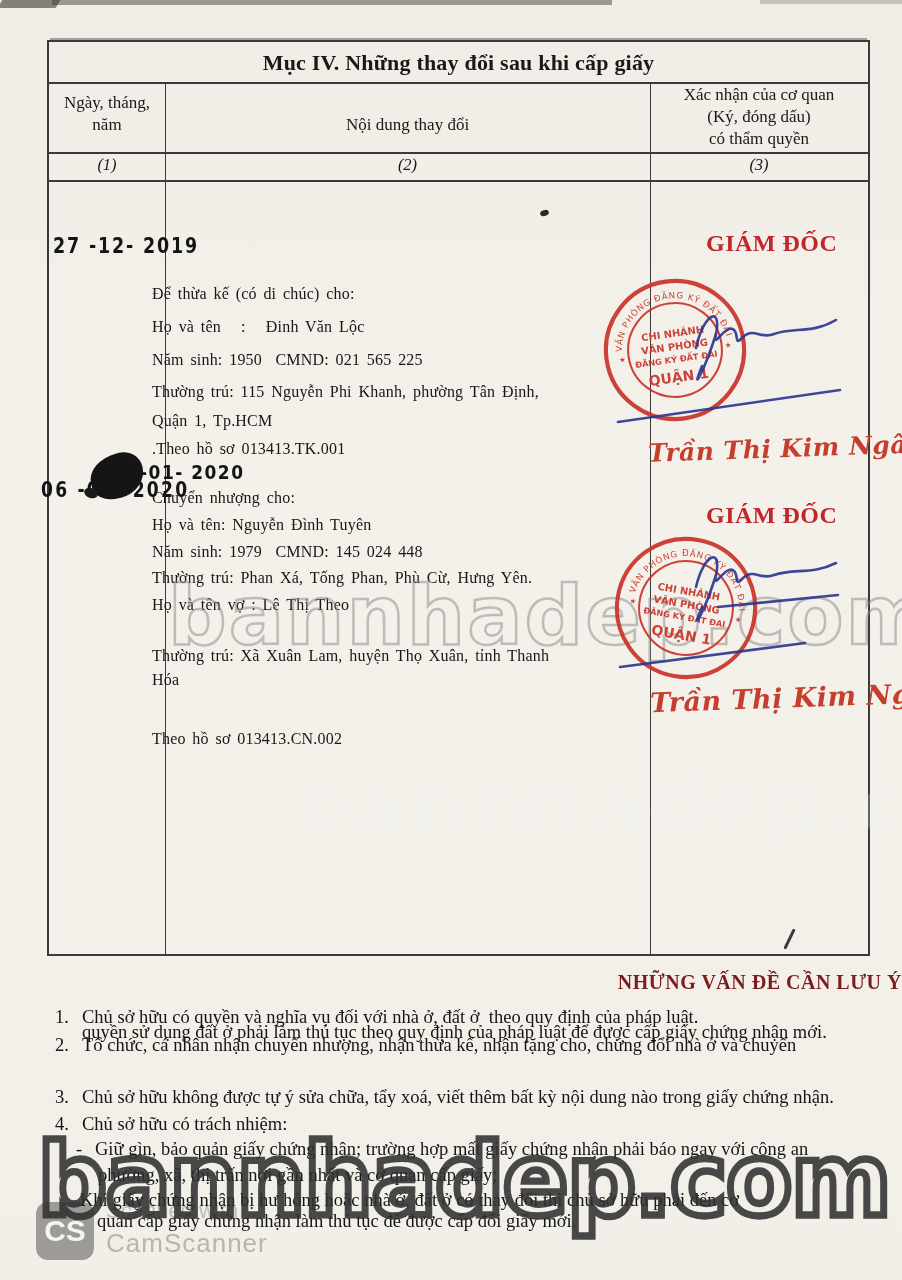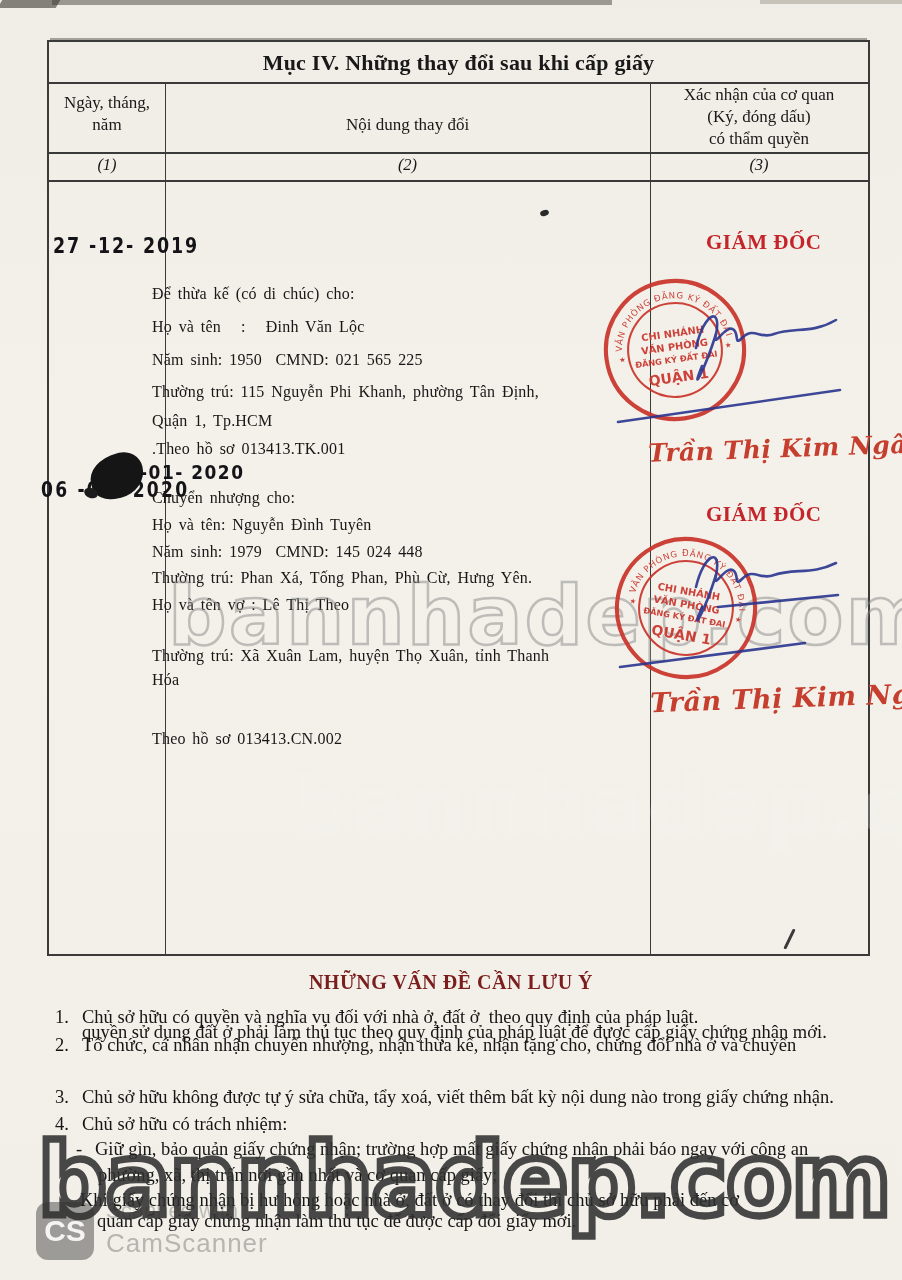--- a/index.html
+++ b/index.html
@@ -18,31 +18,31 @@
   .hline{position:absolute;left:0;width:100%;height:0;border-top:2px solid #3a3a3a;}
   .vline{position:absolute;top:40px;bottom:0;width:0;border-left:1.8px solid #3a3a3a;}
   .cellc{position:absolute;text-align:center;}
   .t-title{position:absolute;left:0;top:8px;width:100%;text-align:center;font-size:22px;font-weight:bold;letter-spacing:.2px;}
   .hdr{font-size:17px;line-height:22px;}
   .idx{font-style:italic;font-size:16.5px;}
 
   
   .l{position:absolute;left:152px;font-size:16px;white-space:pre;letter-spacing:.2px;word-spacing:2.5px;color:#171717;z-index:3;}
   .date{position:absolute;font-family:"DejaVu Sans",sans-serif;font-weight:bold;color:#141418;white-space:pre;z-index:3;}
-  .gd{position:absolute;font-size:21px;font-weight:bold;color:#c3252a;letter-spacing:.5px;z-index:4;white-space:pre;}
+  .gd{position:absolute;font-size:24px;font-weight:bold;color:#c3252a;letter-spacing:.5px;z-index:4;white-space:pre;}
   .script-name{position:absolute;font-family:"DejaVu Serif",serif;font-style:italic;font-weight:bold;
                font-size:25px;color:#c63f2e;transform:rotate(-2deg);letter-spacing:.5px;z-index:4;white-space:pre;}
   .seal{position:absolute;z-index:4;opacity:.92;}
   .sig{position:absolute;z-index:4;}
   .blot{position:absolute;left:90px;top:454px;width:54px;height:44px;background:#151515;
         border-radius:62% 38% 55% 45% / 55% 45% 60% 40%;transform:rotate(-14deg);z-index:4;}
   .blot2{position:absolute;left:84px;top:488px;width:14px;height:10px;background:#1c1c1c;border-radius:50%;transform:rotate(20deg);z-index:4;}
 
   
-  .notes-heading{position:absolute;left:0;top:971px;width:902px;text-align:center;font-size:20px;font-weight:bold;
+  .notes-heading{position:absolute;left:0;top:971px;width:902px;text-align:right;font-size:20px;font-weight:bold;
                  color:#7b1d1d;letter-spacing:.5px;z-index:3;}
   .note{position:absolute;display:flex;gap:9px;font-size:18.5px;z-index:3;white-space:pre;color:#151515;}
   .noteline{position:absolute;font-size:18.5px;z-index:3;white-space:pre;color:#151515;}
   .num{min-width:18px;}
 
   
   .wm-mid{position:absolute;left:168px;top:568px;z-index:3;font-family:"DejaVu Sans",sans-serif;font-weight:bold;
           font-size:82px;letter-spacing:2px;white-space:pre;}
   .wm-mid .stroke{position:absolute;left:0;top:0;-webkit-text-stroke:2.5px rgba(135,135,135,.5);color:transparent;}
   .wm-mid .fill{position:relative;color:rgba(248,246,240,.22);}

